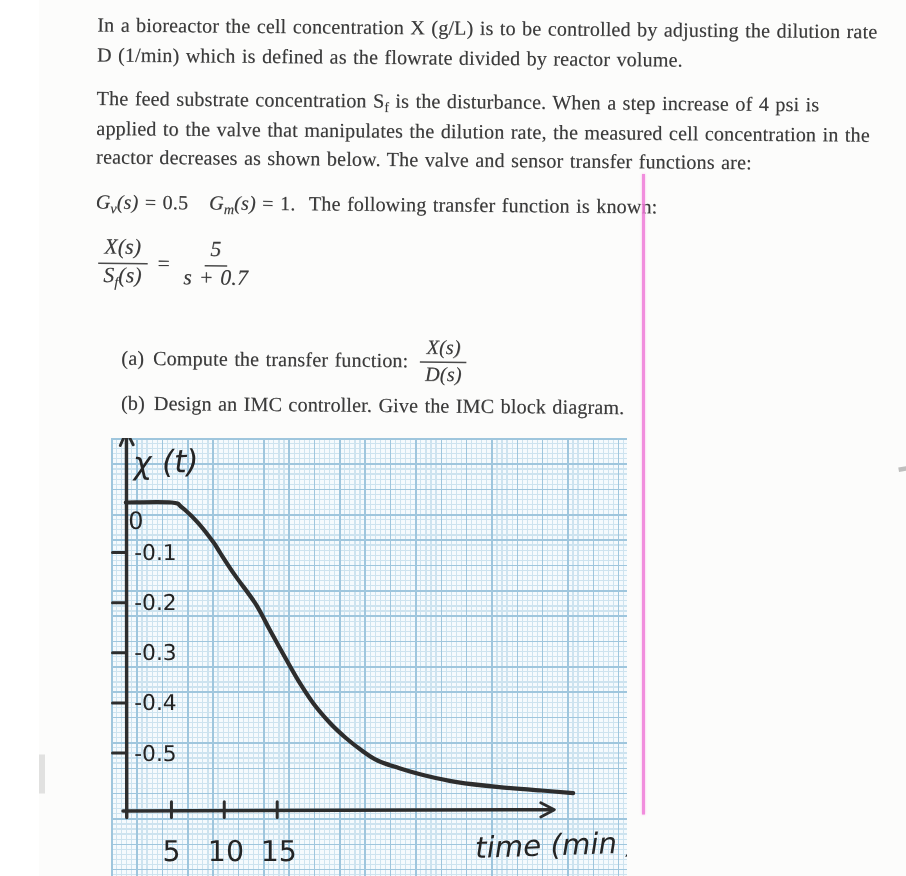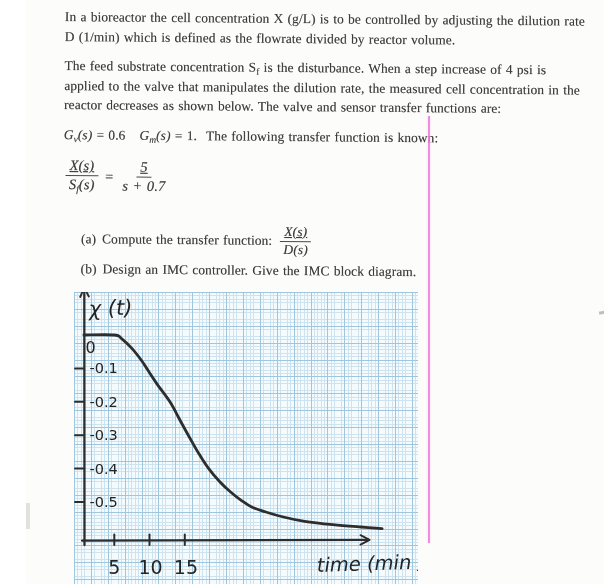--- a/index.html
+++ b/index.html
@@ -18,21 +18,21 @@
     text-shadow:0.2px 0.2px 0.35px rgba(90,90,90,0.55);
     transform:rotate(0.5deg); transform-origin:40px 0;
   }
   .tline { position:absolute; left:39px; white-space:nowrap; line-height:18px; }
   .mi { font-style:italic; }
   .sb { font-size:9.5px; font-style:italic; vertical-align:-3px; letter-spacing:0; }
   .gap { display:inline-block; width:14px; }
   .tail { margin-left:9px; }
   
   .frac { display:inline-flex; flex-direction:column; align-items:center; vertical-align:middle; line-height:1.1; }
-  .frac .num { padding:0 4px 1px; border-bottom:1.2px solid #4a4a4a;text-decoration:underline; }
+  .frac .num { padding:0 4px 1px; border-bottom:1.2px solid #4a4a4a; }
   .frac .den { padding:1px 2px 0; }
   .eq {
     position:absolute; left:41px; top:158px; display:flex; align-items:center;
     font-size:14.5px; white-space:nowrap;
   }
   .eq .rel { margin:0 7px; font-style:normal; }
   .item { position:absolute; left:57px; display:flex; align-items:center; white-space:nowrap; }
   .item .lbl { margin-right:6px; }
   .item .frac { font-size:13.5px; margin-left:8px; }
   
@@ -64,21 +64,21 @@
 
   <div class="doc">
 
     <div class="tline" style="top:8px">In a bioreactor the cell concentration X (g/L) is to be controlled by adjusting the dilution rate</div>
     <div class="tline" style="top:28px">D (1/min) which is defined as the flowrate divided by reactor volume.</div>
 
     <div class="tline" style="top:57px"><span>The feed substrate concentration S</span><span class="sb" style="font-style:normal">f</span><span> is the disturbance. When a step increase of 4 psi is</span></div>
     <div class="tline" style="top:77px">applied to the valve that manipulates the dilution rate, the measured cell concentration in the</div>
     <div class="tline" style="top:96px">reactor decreases as shown below. The valve and sensor transfer functions are:</div>
 
-    <div class="tline" style="top:126px"><span class="mi">G</span><span class="sb">v</span><span class="mi">(s)</span><span> = 0.6</span><span class="gap"></span><span class="mi">G</span><span class="sb">m</span><span class="mi">(s)</span><span> = 1.</span><span class="tail">The following transfer function is known:</span></div>
+    <div class="tline" style="top:126px"><span class="mi">G</span><span class="sb">v</span><span class="mi">(s)</span><span> = 0.5</span><span class="gap"></span><span class="mi">G</span><span class="sb">m</span><span class="mi">(s)</span><span> = 1.</span><span class="tail">The following transfer function is known:</span></div>
 
     <div class="eq">
       <span class="frac">
         <span class="num mi">X(s)</span>
         <span class="den"><span class="mi">S</span><span class="sb">f</span><span class="mi">(s)</span></span>
       </span>
       <span class="rel">=</span>
       <span class="frac">
         <span class="num mi">5</span>
         <span class="den mi">s + 0.7</span>

